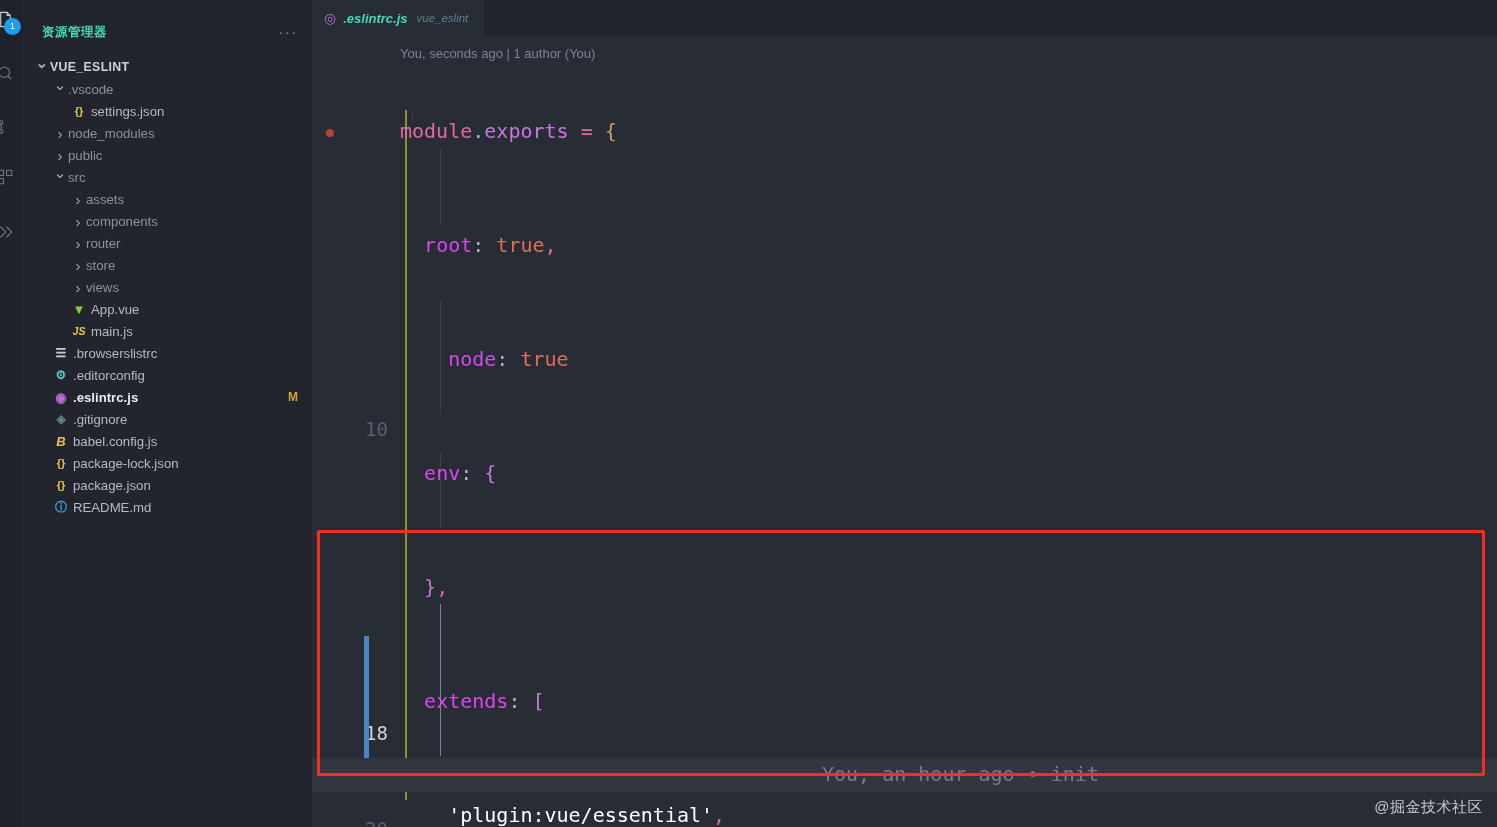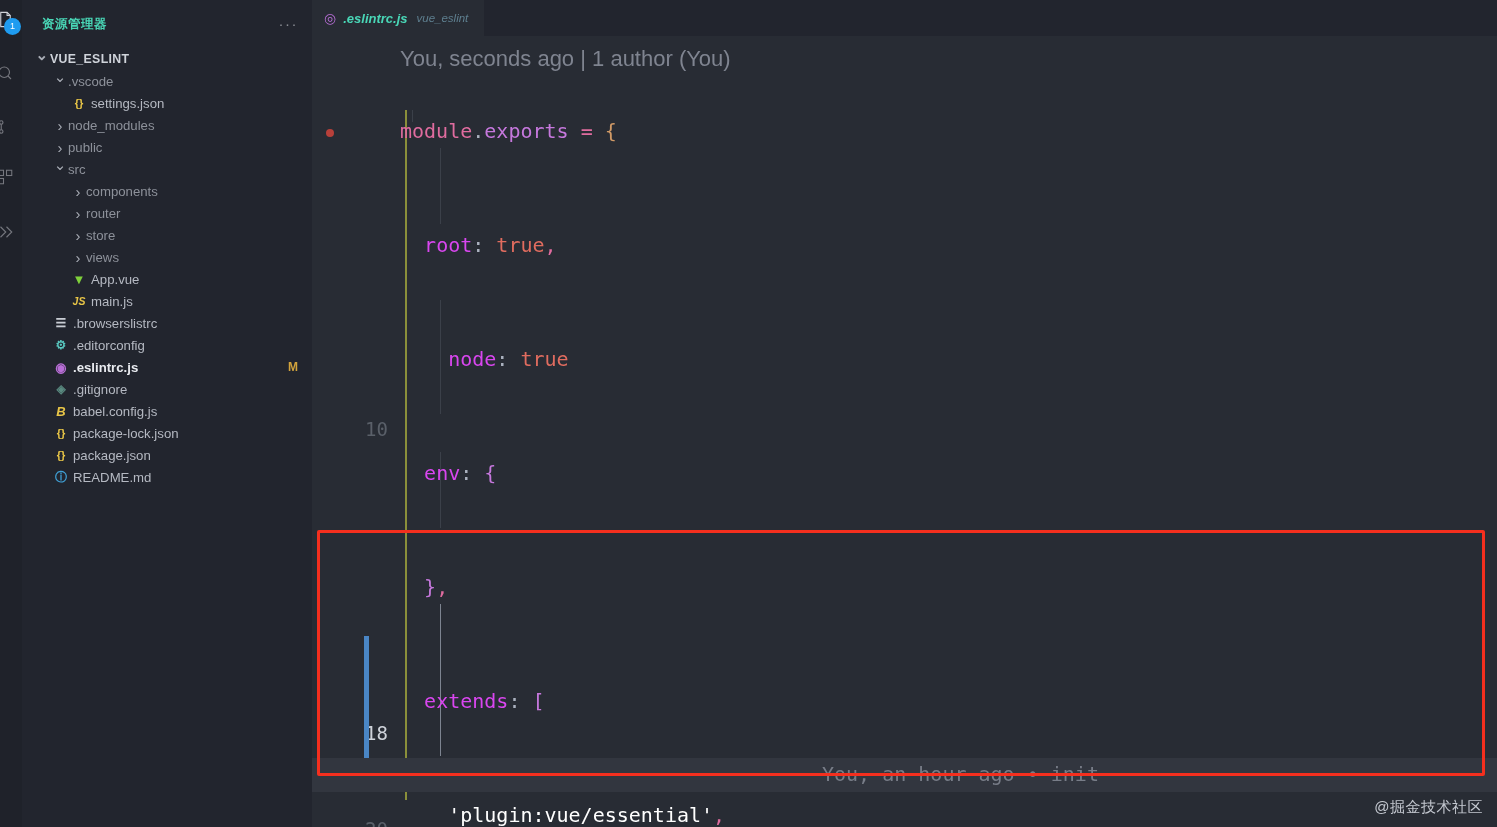--- a/index.html
+++ b/index.html
@@ -43,21 +43,21 @@
     text-align: center;
     font-family: "Liberation Sans", sans-serif;
   }
 
   
   .sidebar {
     width: 290px; height: 725px;
     background: #22252e;
     flex: 0 0 290px;
     position: relative;
-    padding-top: 12px;
+    padding-top: 20px;
   }
   .sb-header {
     height: 24px;
     display: flex; align-items: center;
     padding-left: 20px; padding-right: 14px;
     justify-content: space-between;
   }
   .sb-title {
     font-size: 12.5px;
     letter-spacing: .5px;
@@ -137,21 +137,21 @@
     top: 36px; left: 0; right: 0; bottom: 0;
     background: #282c34;
     font-family: "DejaVu Sans Mono", monospace;
     font-size: 20px;
   }
   .blame-top {
     position: absolute;
     left: 88px; top: 10px;
     color: #7f8490;
     font-family: "Liberation Sans", sans-serif;
-    font-size: 22px;
+    font-size: 13px;
   }
 
   .gutter {
     position: absolute;
     left: 0; top: 0; width: 86px;
     text-align: right;
     color: #5a6069;
     font-size: 19px;
     font-family: "DejaVu Sans Mono", monospace;
   }
@@ -303,20 +303,24 @@
         <div class="row dim" style="padding-left: 30px;">
           <span class="chev right"></span>
           <span>public</span>
         </div>
         <div class="row dim" style="padding-left: 30px;">
           <span class="chev down"></span>
           <span>src</span>
         </div>
         <div class="row dim" style="padding-left: 48px;">
           <span class="chev right"></span>
+          <span>assets</span>
+        </div>
+        <div class="row dim" style="padding-left: 48px;">
+          <span class="chev right"></span>
           <span>components</span>
         </div>
         <div class="row dim" style="padding-left: 48px;">
           <span class="chev right"></span>
           <span>router</span>
         </div>
         <div class="row dim" style="padding-left: 48px;">
           <span class="chev right"></span>
           <span>store</span>
         </div>

